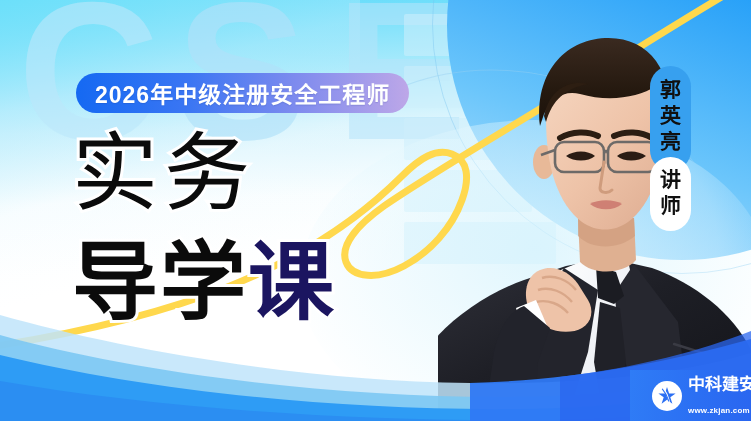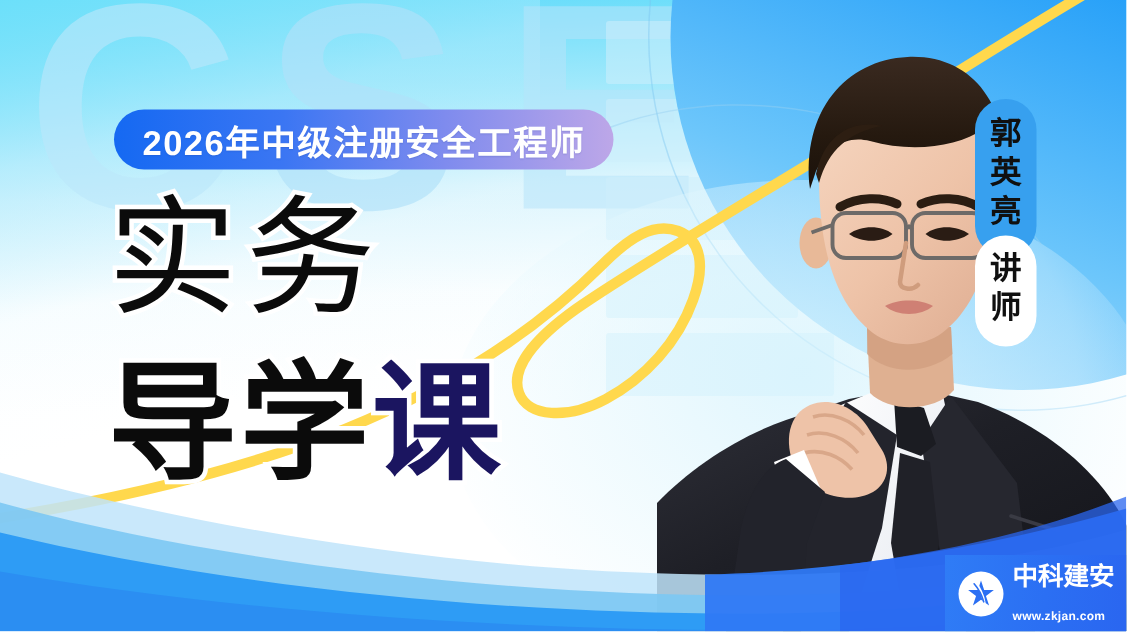--- a/index.html
+++ b/index.html
@@ -231,21 +231,21 @@
   
   .logo-bar {
     position: absolute;
     right: 0;
     bottom: 0;
     width: 121px;
     height: 51px;
     background: linear-gradient(95deg, #2f7cf6 0%, #2b6ff3 55%, #2a66f0 100%);
     display: flex;
     align-items: center;
-    padding-left: 9px;
+    padding-left: 22px;
     gap: 6px;
   }
   .logo-mark {
     width: 30px; height: 30px;
     border-radius: 50%;
     background: #ffffff;
     flex: 0 0 auto;
     display: flex;
     align-items: center;
     justify-content: center;

